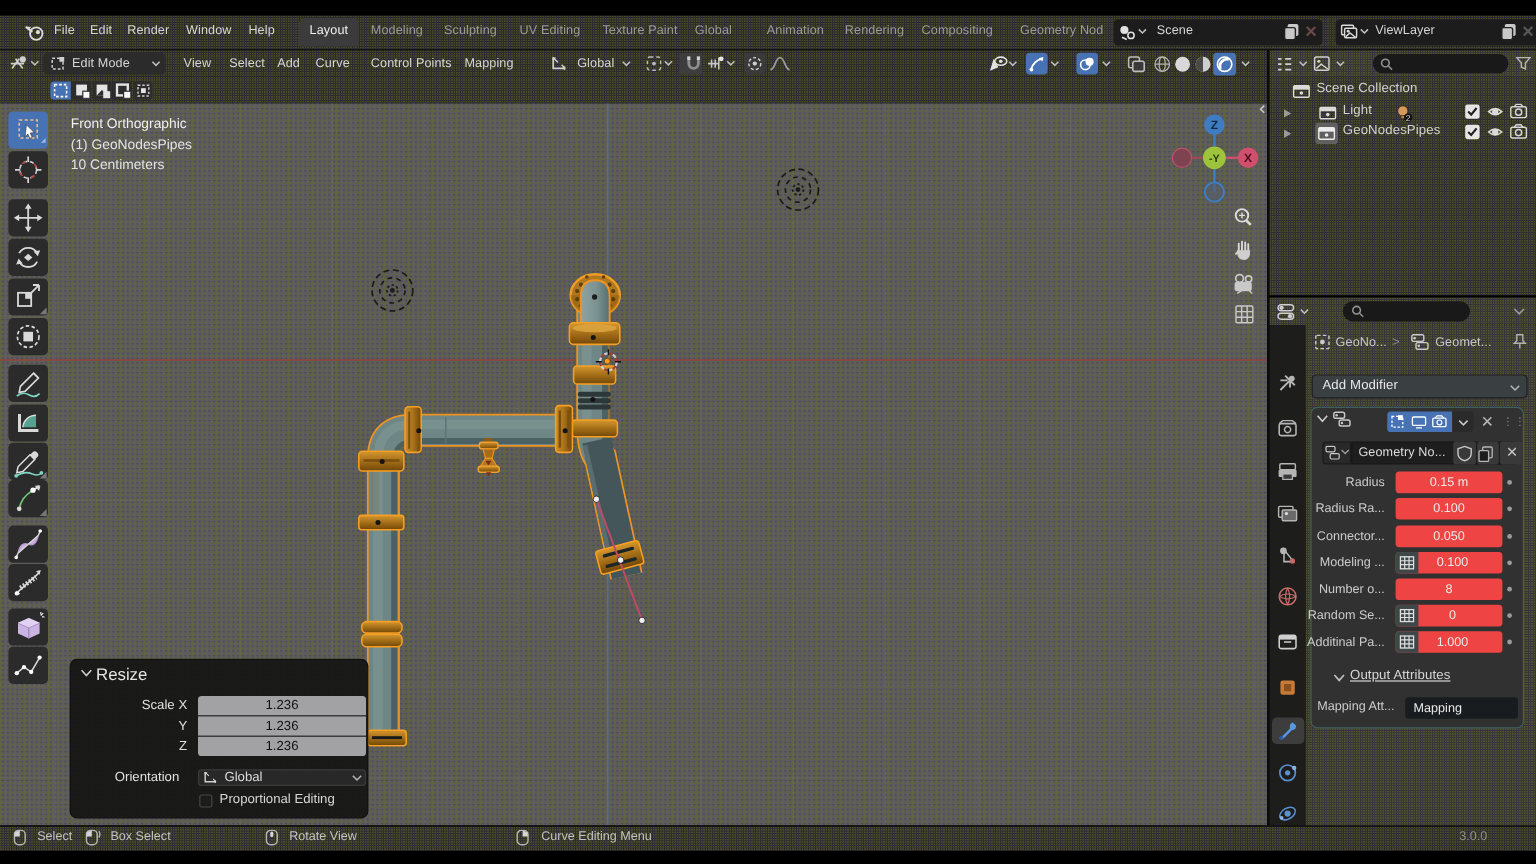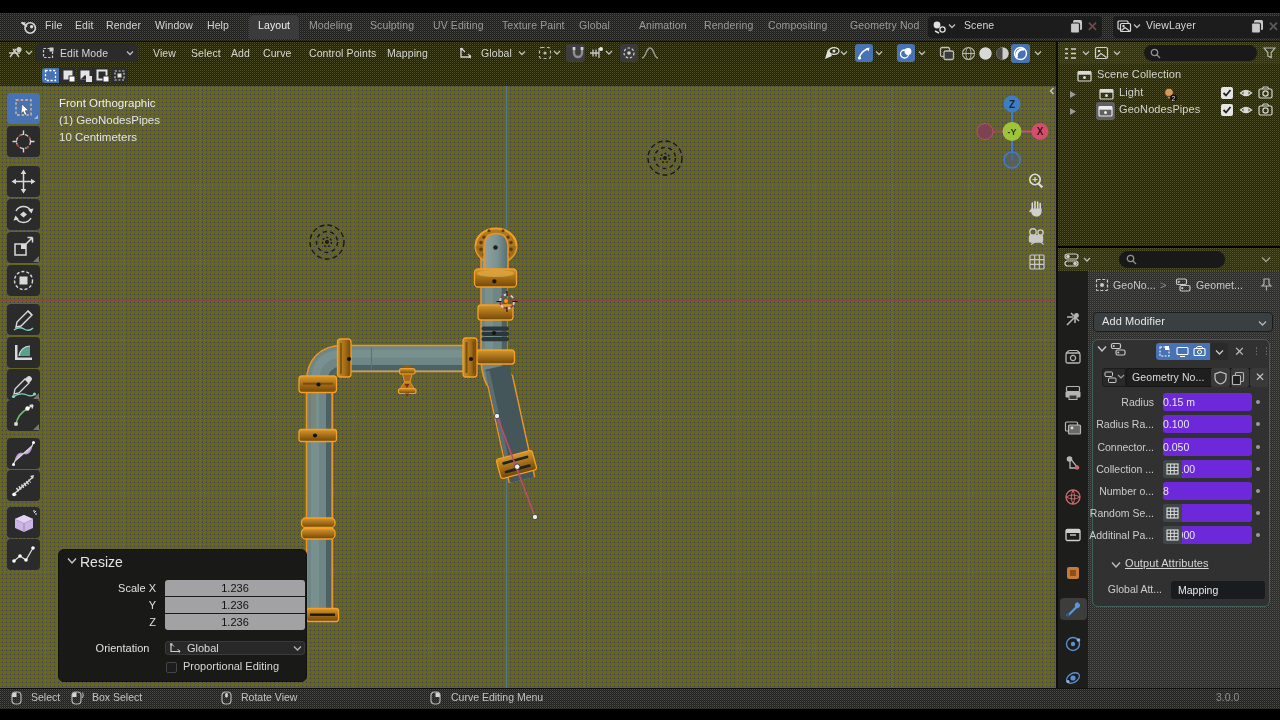--- a/index.html
+++ b/index.html
@@ -759,35 +759,35 @@
       <path d="M6.5 1 L12 3 L12 7 Q12 11.5 6.5 13 Q1 11.5 1 7 L1 3 Z" fill="none" stroke="#c5c5c5" stroke-width="1.2"></path>
     </svg>
     <svg class="abs" style="left:173px;top:123px;" width="14" height="14" viewBox="0 0 14 14">
       <rect x="4.5" y="1.5" width="8" height="9" rx="1" fill="none" stroke="#b5b5b5" stroke-width="1.1"></rect>
       <rect x="1.5" y="4.5" width="8" height="9" rx="1" fill="#1e1e1e" stroke="#b5b5b5" stroke-width="1.1"></rect>
     </svg>
     <div class="abs" style="left:197px;top:122px;color:#c5c5c5;font-size:12px;">✕</div>
 
     <style>
       .plabel{position:absolute;width:66px;text-align:right;font-size:10.5px;color:#cbcbcb;white-space:nowrap;overflow:hidden;}
-      .pfield{position:absolute;left:105px;width:89px;height:18px;background:#6d28d9;border-radius:3px;
-              color:#e8e8e8;font-size:10.5px;line-height:18px;}
+      .pfield{position:absolute;left:105px;width:89px;height:18px;background:#ef4444;border-radius:3px;
+              color:#e8e8e8;font-size:10.5px;text-align:center;line-height:18px;}
       .pdot{position:absolute;left:198px;width:4px;height:4px;border-radius:2px;background:#9a9a9a;}
       .picon{position:absolute;left:105px;width:19px;height:18px;background:#404749;border-radius:3px 0 0 3px;}
     </style>
     <div class="plabel" style="left:30px;top:148px;">Radius</div>
     <div class="pfield" style="top:145px;">0.15 m</div>
       <div class="pdot" style="top:152px;"></div>
     <div class="plabel" style="left:30px;top:170px;">Radius Ra...</div>
     <div class="pfield" style="top:167px;">0.100</div>
       <div class="pdot" style="top:174px;"></div>
     <div class="plabel" style="left:30px;top:192.5px;">Connector...</div>
     <div class="pfield" style="top:189.5px;">0.050</div>
       <div class="pdot" style="top:196.5px;"></div>
-    <div class="plabel" style="left:30px;top:215px;">Collection ...</div>
+    <div class="plabel" style="left:30px;top:215px;">Modeling ...</div>
     <div class="pfield" style="top:211.7px;padding-left:0;">&nbsp;&nbsp;0.100</div>
     <div class="picon" style="top:211.7px;"></div>
     <svg class="abs" style="left:108px;top:214.7px;" width="13" height="12" viewBox="0 0 13 12">
         <rect x="1" y="1" width="11" height="10" fill="none" stroke="#e0e0e0" stroke-width="1.1"></rect>
         <path d="M1 4.3 H12 M1 7.6 H12 M4.6 1 V11 M8.2 1 V11" stroke="#e0e0e0" stroke-width="1"></path>
       </svg>
     <div class="pdot" style="top:218.7px;"></div>
     <div class="plabel" style="left:30px;top:237px;">Number o...</div>
     <div class="pfield" style="top:233.9px;">8</div>
       <div class="pdot" style="top:240.9px;"></div>
@@ -806,21 +806,21 @@
         <rect x="1" y="1" width="11" height="10" fill="none" stroke="#e0e0e0" stroke-width="1.1"></rect>
         <path d="M1 4.3 H12 M1 7.6 H12 M4.6 1 V11 M8.2 1 V11" stroke="#e0e0e0" stroke-width="1"></path>
       </svg>
     <div class="pdot" style="top:285.3px;"></div>
 
     <svg class="abs" style="left:53px;top:313px;" width="10" height="8" viewBox="0 0 10 8">
         <path d="M1 1.5 L5 6 L9 1.5" stroke="#c0c0c0" stroke-width="1.4" fill="none"></path>
       </svg>
     <div class="abs txt" style="left:67px;top:309px;font-size:11px;color:#d6d6d6;text-decoration:underline;">Output Attributes</div>
 
-    <div class="plabel" style="left:30px;top:335px;width:74px;">Global Att...</div>
+    <div class="plabel" style="left:30px;top:335px;width:74px;">Mapping Att...</div>
     <div class="pfield" style="left:113px;top:332.6px;width:94px;text-align:left;padding-left:7px;box-sizing:border-box;background:#191c1e;">Mapping</div>
   </div>
 
   <div class="abs" id="resizepanel" style="left:58px;top:549px;width:249px;height:133px;background:rgba(23,23,23,0.96);border-radius:6px;border:1px solid #101010;box-sizing:border-box;">
     <svg class="abs" style="left:8px;top:7px;" width="10" height="8" viewBox="0 0 10 8">
         <path d="M1 1.5 L5 6 L9 1.5" stroke="#c9c9c9" stroke-width="1.4" fill="none"></path>
       </svg>
     <div class="abs" style="left:21px;top:4px;font-size:14px;color:#e4e4e4;">Resize</div>
     <div class="abs" style="left:30px;top:32px;width:67px;text-align:right;font-size:11px;color:#e0e0e0;">Scale X</div>
     <div class="abs" style="left:30px;top:49px;width:67px;text-align:right;font-size:11px;color:#e0e0e0;">Y</div>

